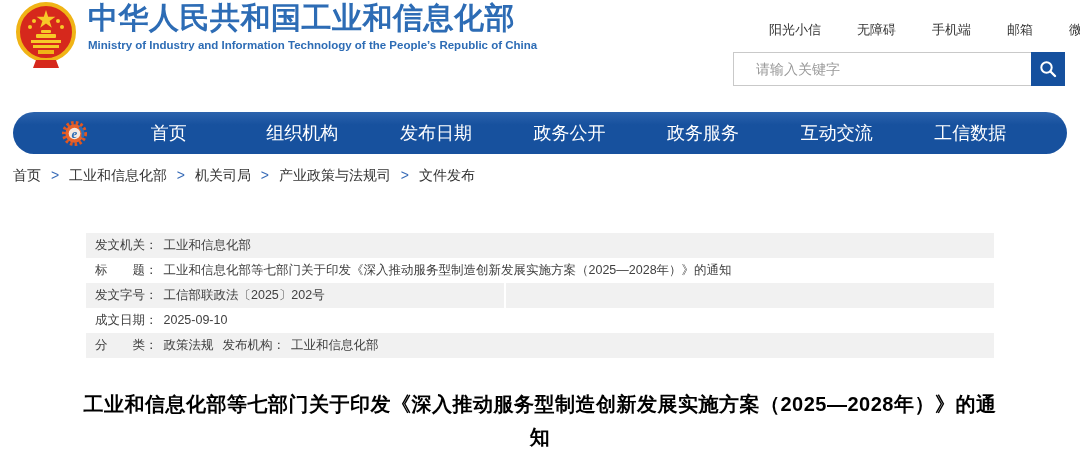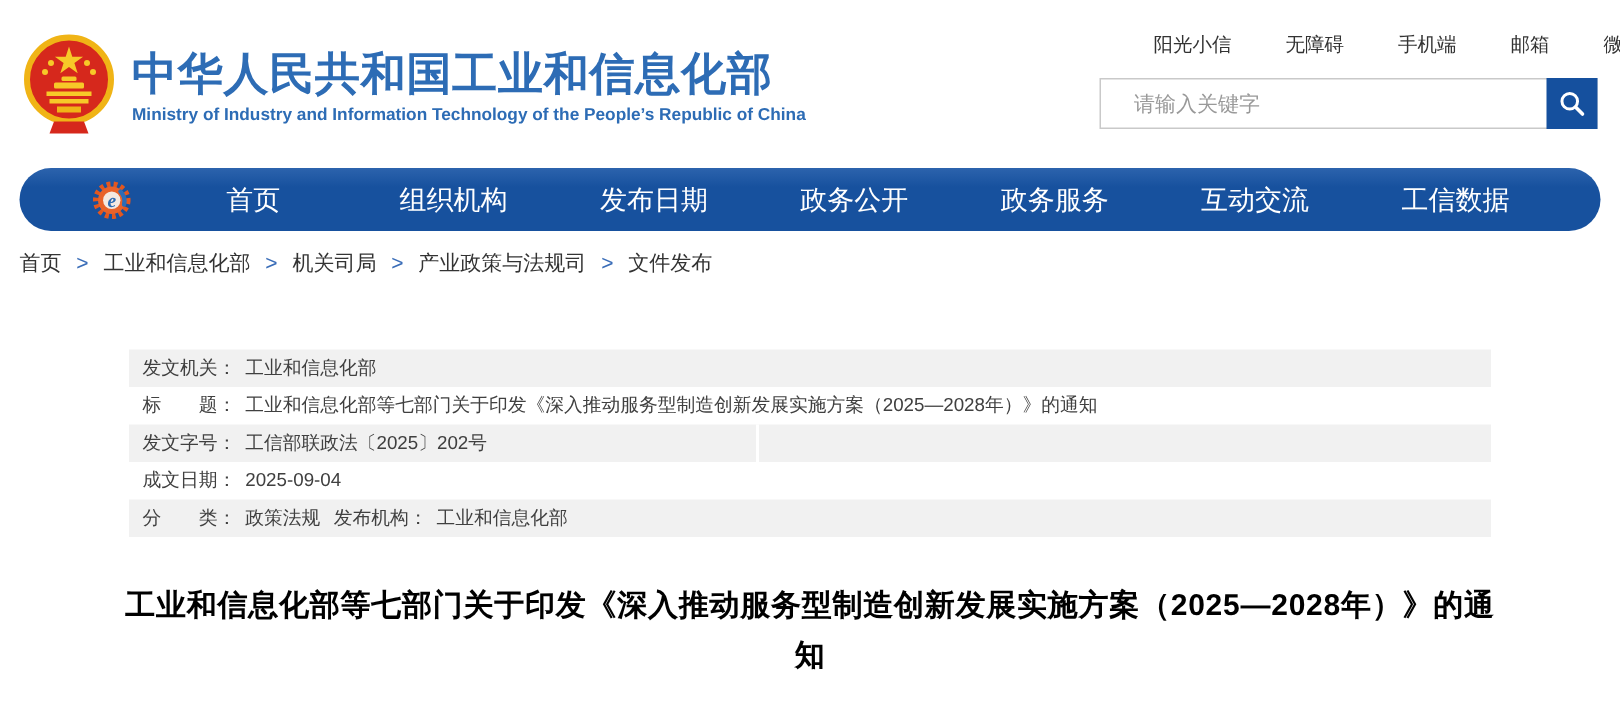--- a/index.html
+++ b/index.html
@@ -5,21 +5,21 @@
   * { margin: 0; padding: 0; box-sizing: border-box; }
   html, body { background: #fff; }
   body {
     width: 1080px; height: 472px; overflow: hidden; position: relative;
     font-family: "Liberation Sans", "DejaVu Sans", sans-serif;
     color: #3c3c3c;
   }
 
   
   .header { position: relative; height: 104px; background: #fff; }
-  .brand { position: absolute; left: 12px; top: 21px; display: flex; align-items: center; }
+  .brand { position: absolute; left: 12px; top: 0; display: flex; }
   .emblem { width: 68px; height: 72px; margin-right: 8px; }
   .brand-text { display: flex; flex-direction: column; }
   .site-title-zh {
     color: #2d6cb5; font-size: 30px; font-weight: 700; letter-spacing: 0.5px;
     line-height: 36px; white-space: nowrap;
   }
   .site-title-en {
     color: #2d6cb5; font-size: 11.5px; font-weight: 700; margin-top: 3px; white-space: nowrap;
   }
 
@@ -183,21 +183,21 @@
     </div>
   </div>
   <div class="meta-row gray">
     <div class="cell full">
       <span class="meta-label">发文字号</span><span class="meta-colon">：</span><span class="meta-value">工信部联政法〔2025〕202号</span>
     </div>
     <div class="cell-divider"></div>
   </div>
   <div class="meta-row">
     <div class="cell c1">
-      <span class="meta-label">成文日期</span><span class="meta-colon">：</span><span class="meta-value">2025-09-04</span>
+      <span class="meta-label">成文日期</span><span class="meta-colon">：</span><span class="meta-value">2025-09-10</span>
     </div>
   </div>
   <div class="meta-row gray">
     <div class="cell">
       <span class="meta-label">分　　类</span><span class="meta-colon">：</span><span class="meta-value">政策法规</span>
     </div>
     <div class="cell c1">
       <span class="meta-label">发布机构</span><span class="meta-colon">：</span><span class="meta-value">工业和信息化部</span>
     </div>
   </div>

